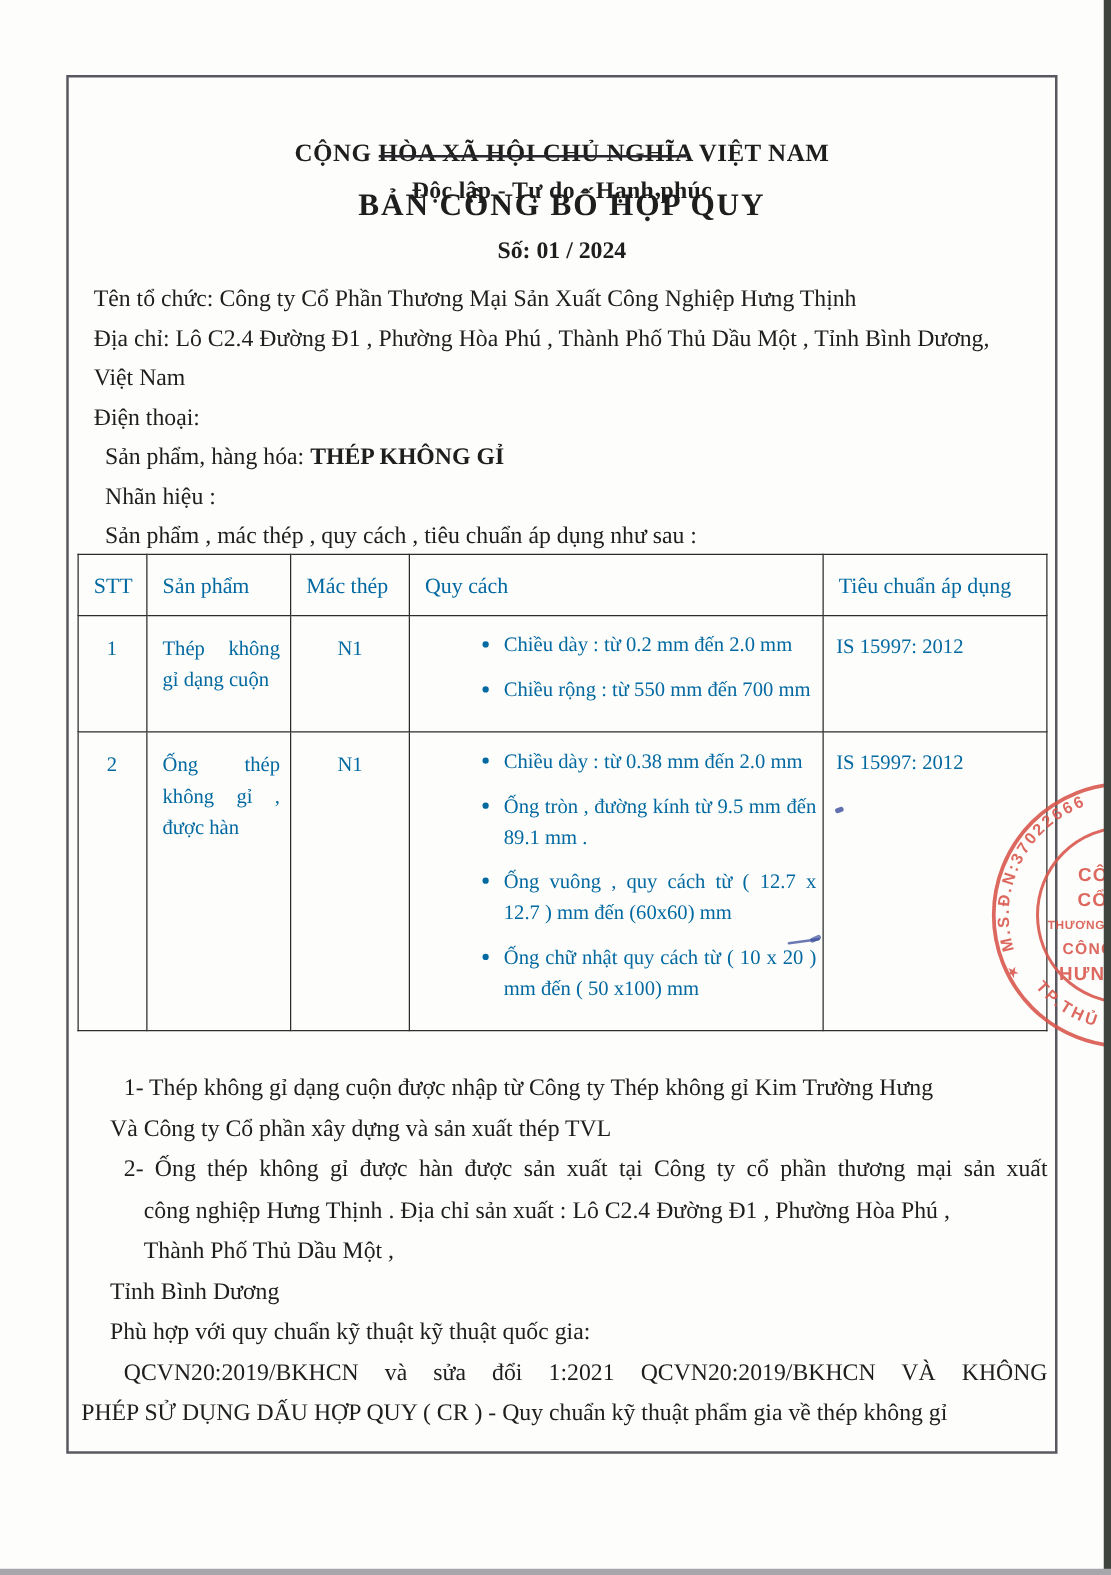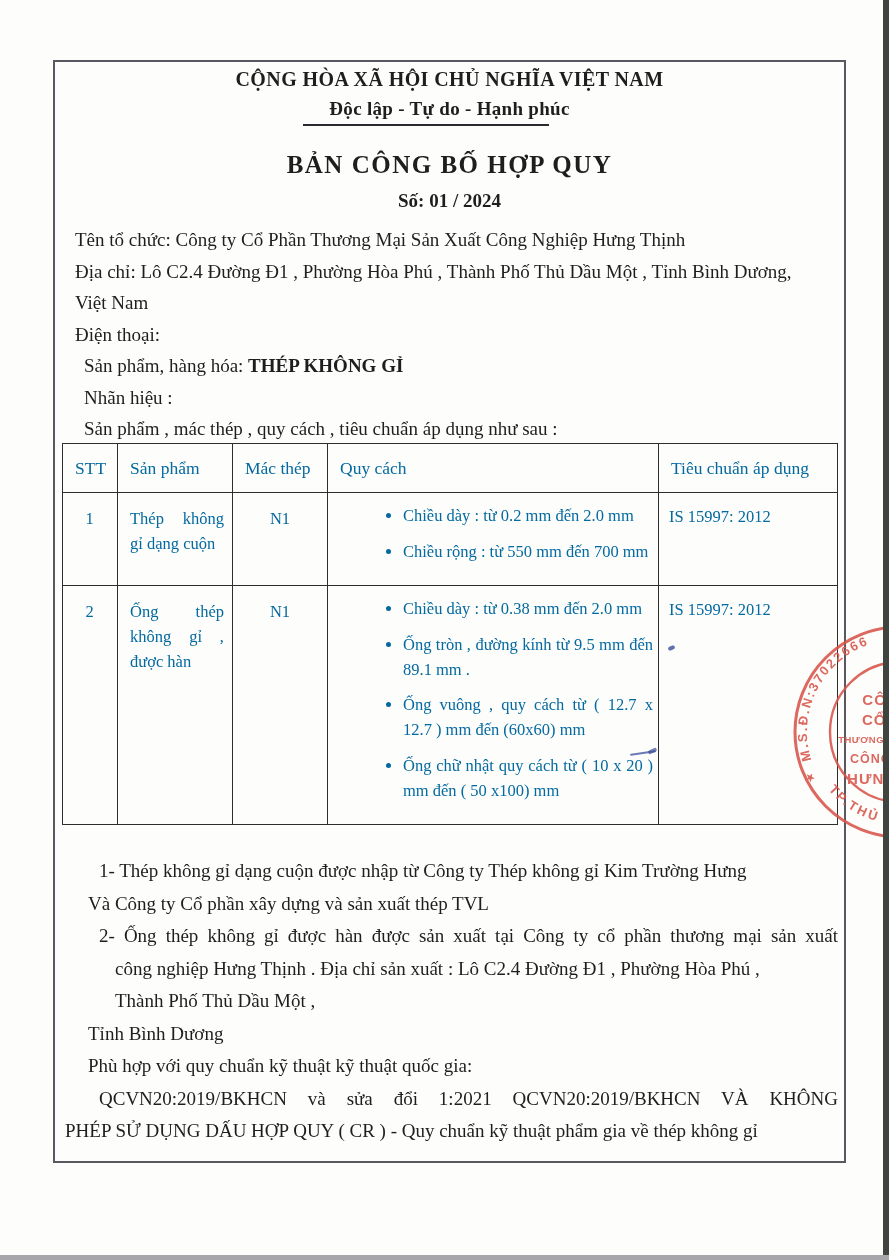--- a/index.html
+++ b/index.html
@@ -9,21 +9,21 @@
     font-family:"Liberation Serif","DejaVu Serif",serif;
   }
   
   .scan-edge-right{position:absolute;top:0;right:0;width:6px;height:1260px;background:#3f443e;}
   .scan-edge-bottom{position:absolute;left:0;bottom:0;width:889px;height:5px;background:#a7a7ab;}
   
   .frame{position:absolute;left:53px;top:60px;width:789px;height:1099px;border:2px solid #585860;}
 
   
   .nat-header{position:absolute;left:53px;top:68px;width:793px;text-align:center;}
-  .nat-line1{font-size:20px;font-weight:bold;letter-spacing:0.4px;}
+  .nat-line1{font-size:20px;font-weight:bold;letter-spacing:0.4px;margin-top:44px;}
   .nat-line2{font-size:19px;font-weight:bold;margin-top:7px;letter-spacing:0.3px;}
   .nat-underline{position:absolute;left:303px;top:124px;width:246px;height:2px;background:#2a2a2e;}
 
   .doc-title{position:absolute;left:53px;top:151px;width:793px;text-align:center;
     font-size:25px;font-weight:bold;letter-spacing:1.5px;}
   .doc-number{position:absolute;left:53px;top:190px;width:793px;text-align:center;font-size:19px;font-weight:bold;}
 
   
   .info{position:absolute;left:75px;top:224px;width:752px;font-size:19px;line-height:31.5px;}
   .info .indent{margin-left:9px;}

